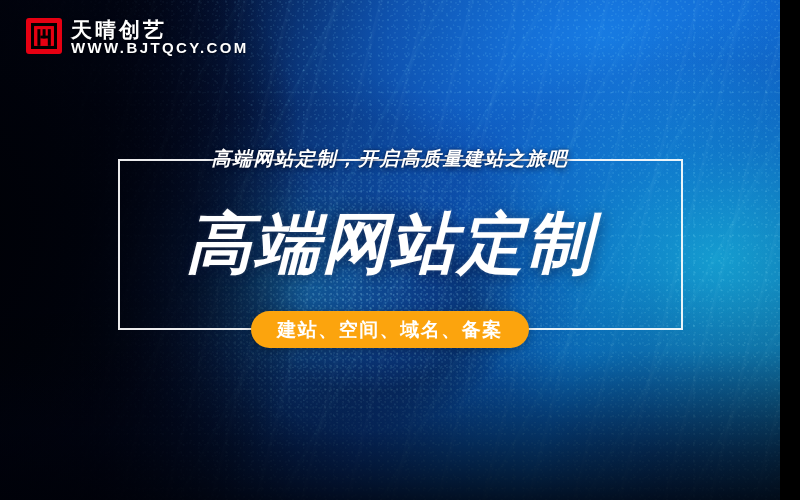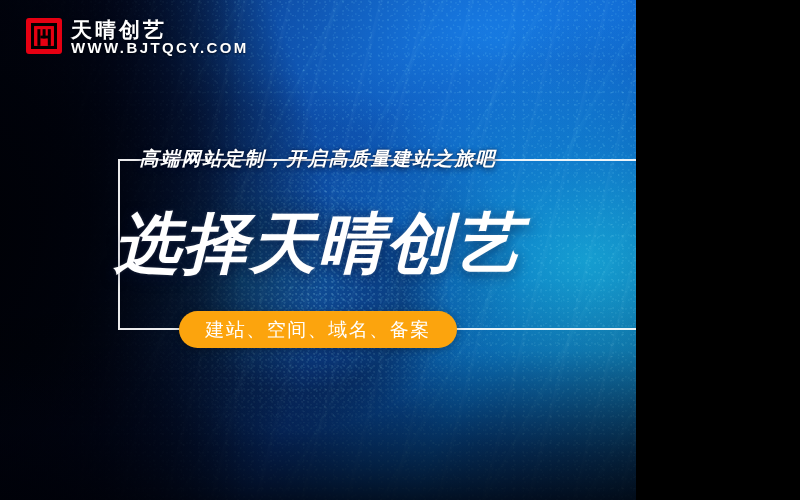--- a/index.html
+++ b/index.html
@@ -2,21 +2,21 @@
 <html><head>
 <meta charset="utf-8">
 <style>
   html, body {
     margin: 0;
     padding: 0;
     background: #000;
   }
   #banner {
     position: relative;
-    width: 636px;
+    width: 780px;
     height: 500px;
     overflow: hidden;
     font-family: "Liberation Sans", "DejaVu Sans", sans-serif;
     background: #04060f;
   }
 
   
   .bg-layer {
     position: absolute;
     inset: 0;
@@ -266,21 +266,21 @@
     height: 37px;
     padding: 0 26px;
     box-sizing: border-box;
     border: none;
     border-radius: 19px;
     background: #fca40d;
     color: #ffffff;
     font-size: 19px;
     line-height: 19px;
     letter-spacing: 1.5px;
-    font-weight: 400;
+    font-weight: 700;
     white-space: nowrap;
     cursor: pointer;
     box-shadow: 0 2px 10px rgba(0,0,0,.28);
   }
 </style>
 </head>
 <body>
 
 <div id="banner">
 
@@ -322,20 +322,20 @@
     </div>
   </div>
 
   <div id="frame"></div>
 
   <div id="tagline-wrap">
     <div id="tagline">高端网站定制，开启高质量建站之旅吧</div>
   </div>
 
   <div id="headline-wrap">
-    <div id="headline">选择天晴创艺</div>
+    <div id="headline">高端网站定制</div>
   </div>
 
   <div id="cta-wrap">
     <button id="cta-button" type="button">建站、空间、域名、备案</button>
   </div>
 
 </div>
 
 </body></html>

